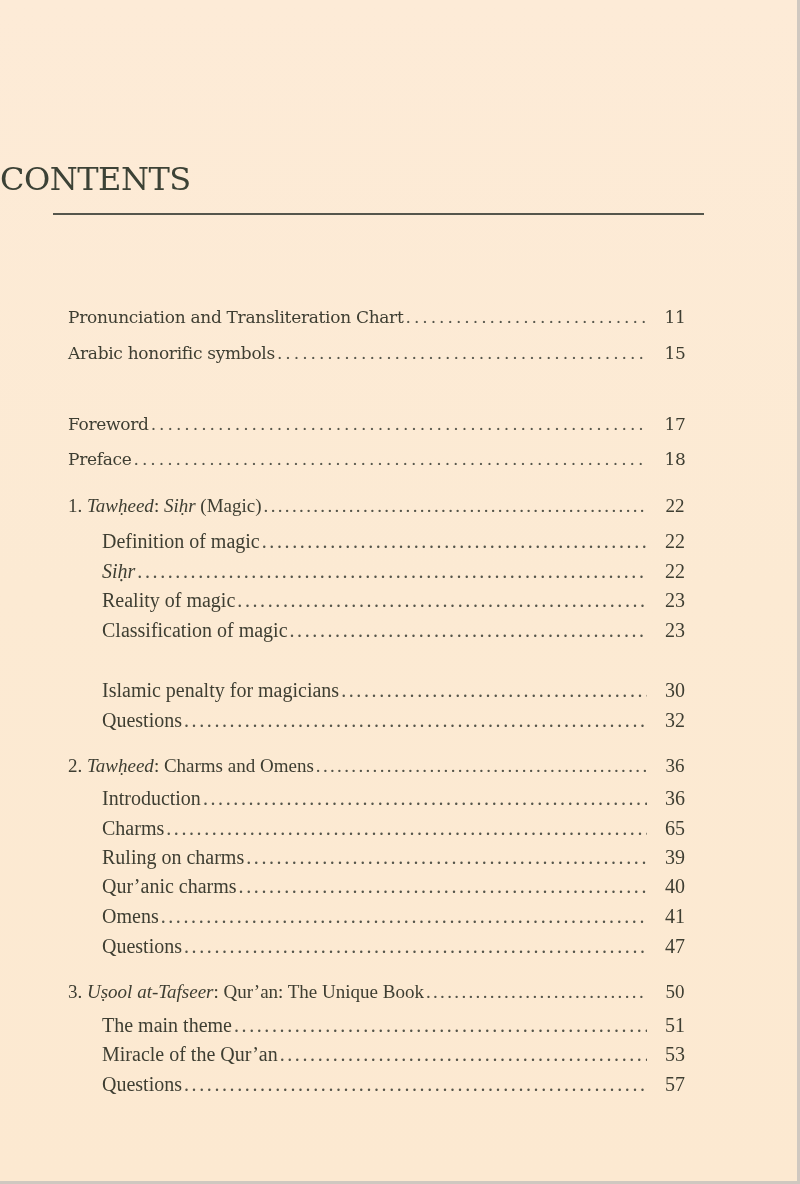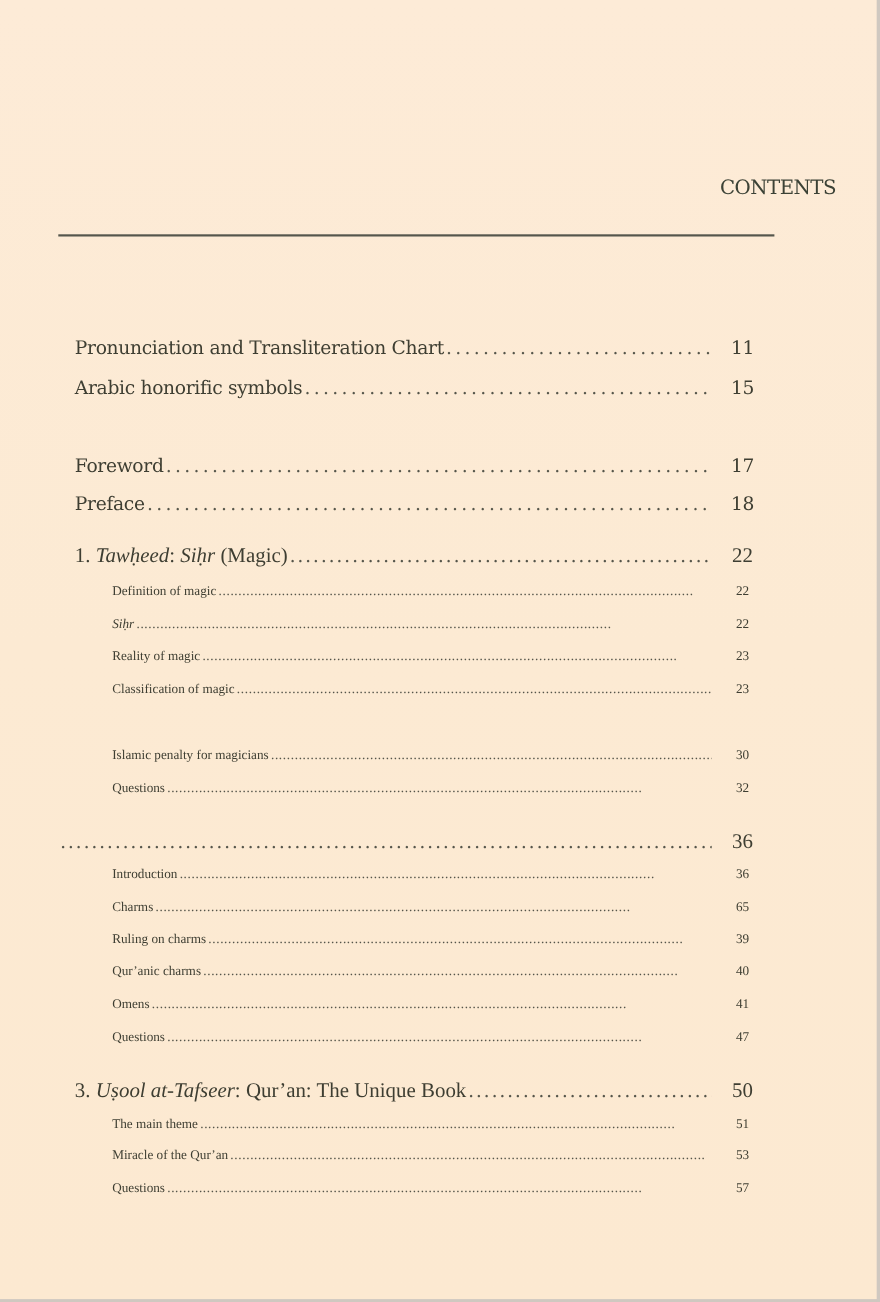--- a/index.html
+++ b/index.html
@@ -11,23 +11,23 @@
     color: #3a3a30;
   }
   .page {
     position: absolute; left: 0; top: 0; width: 797px; height: 1181px;
     background: linear-gradient(180deg, #fdebd7 0%, #fcead3 50%, #fce9d1 100%);
     border-right: 3px solid #cfc8c0;
     border-bottom: 3px solid #cfc8c0;
   }
   .title {
     position: absolute; left: 0; width: 760px; top: 160px;
-    text-align: right;
+    text-align: left;
     font-family: "DejaVu Serif", "Liberation Serif", serif;
-    font-size: 18px; letter-spacing: -0.5px;
+    font-size: 32px; letter-spacing: -0.5px;
     color: #3c4236;
   }
   .rule {
     position: absolute; left: 53px; top: 213px; width: 651px; height: 2px;
     background: #55564c;
   }
   .entry {
     position: absolute; display: flex; align-items: baseline;
     white-space: nowrap; overflow: hidden;
   }
@@ -37,21 +37,21 @@
     font-size: 17px; letter-spacing: -0.3px; color: #3e3e32;
   }
   .entry.chapter {
     left: 53px; width: 634px;
     font-family: "Liberation Serif", serif;
     font-size: 19px; color: #3e3e32;
   }
   .entry.sub {
     left: 87px; width: 600px;
     font-family: "Liberation Serif", serif;
-    font-size: 12px; color: #3e3e32;
+    font-size: 20px; color: #3e3e32;
   }
   .label { flex: 0 0 auto; margin-left: 15px; }
   .label i { }
   .leader {
     flex: 1 1 auto; overflow: hidden; margin: 0 4px 0 2px;
     color: #55554a;
   }
   .leader::after {
     content: ". . . . . . . . . . . . . . . . . . . . . . . . . . . . . . . . . . . . . . . . . . . . . . . . . . . . . . . . . . . . . . . . . . . . . . . . . . . . . . . . . . . . . . . . . . . . . . . . . . . . . . . . . . . . . . . . . . . . . . . .";
     letter-spacing: -1.2px;
@@ -117,20 +117,21 @@
     <span class="leader"></span>
     <span class="pg">30</span>
   </div>
   <div class="entry sub" style="top:709px">
     <span class="label">Questions</span>
     <span class="leader"></span>
     <span class="pg">32</span>
   </div>
 
   <div class="entry chapter" style="top:755px">
+    <span class="label"><span>2.</span> <i>Tawḥeed</i><span>: Charms and Omens</span></span>
     <span class="leader"></span>
     <span class="pg">36</span>
   </div>
   <div class="entry sub" style="top:787px">
     <span class="label">Introduction</span>
     <span class="leader"></span>
     <span class="pg">36</span>
   </div>
   <div class="entry sub" style="top:817px">
     <span class="label">Charms</span>

